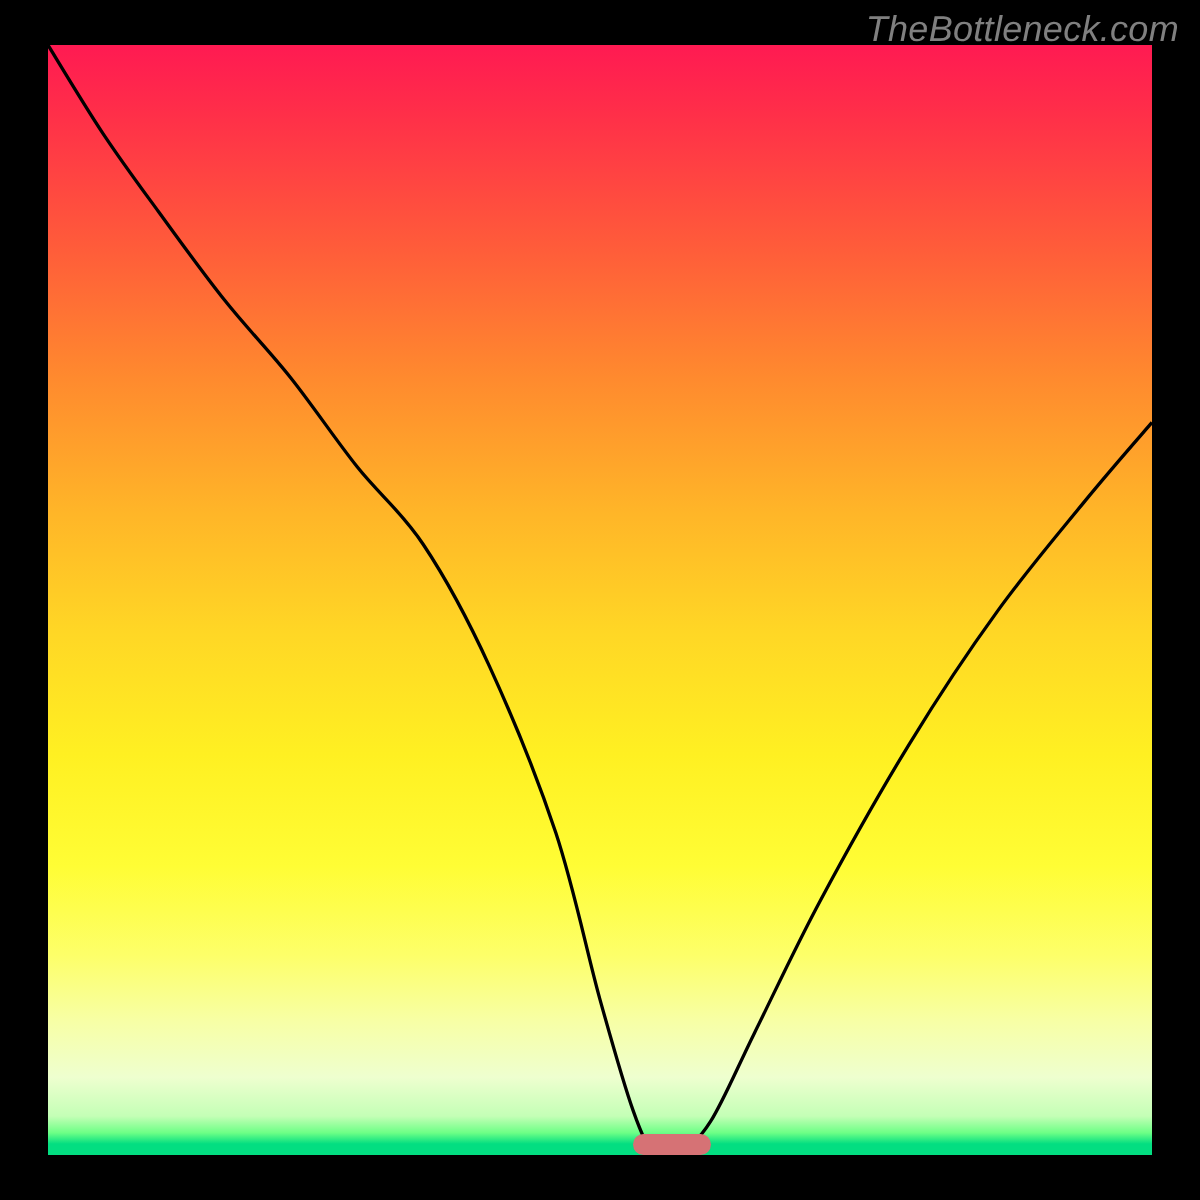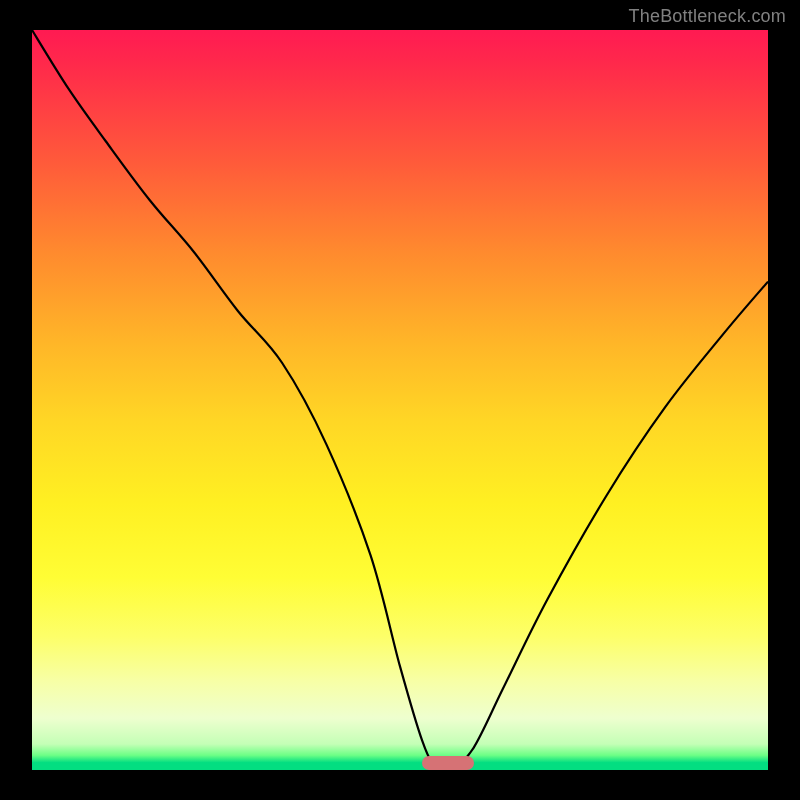--- a/index.html
+++ b/index.html
@@ -15,24 +15,25 @@
     position: relative;
     width: 800px;
     height: 800px;
     background: #000;
   }
   .watermark {
     position: absolute;
     top: 6px;
     right: 14px;
     color: #808080;
-    font-size: 18px;
+    font-size: 24px;
     font-weight: 500;
     z-index: 10;
     letter-spacing: 0.2px;
+    font-style: italic;
   }
   .plot {
     position: absolute;
     left: 32px;
     top: 30px;
     width: 736px;
     height: 740px;
     background: linear-gradient(
       to bottom,
       #ff1a52 0%,

